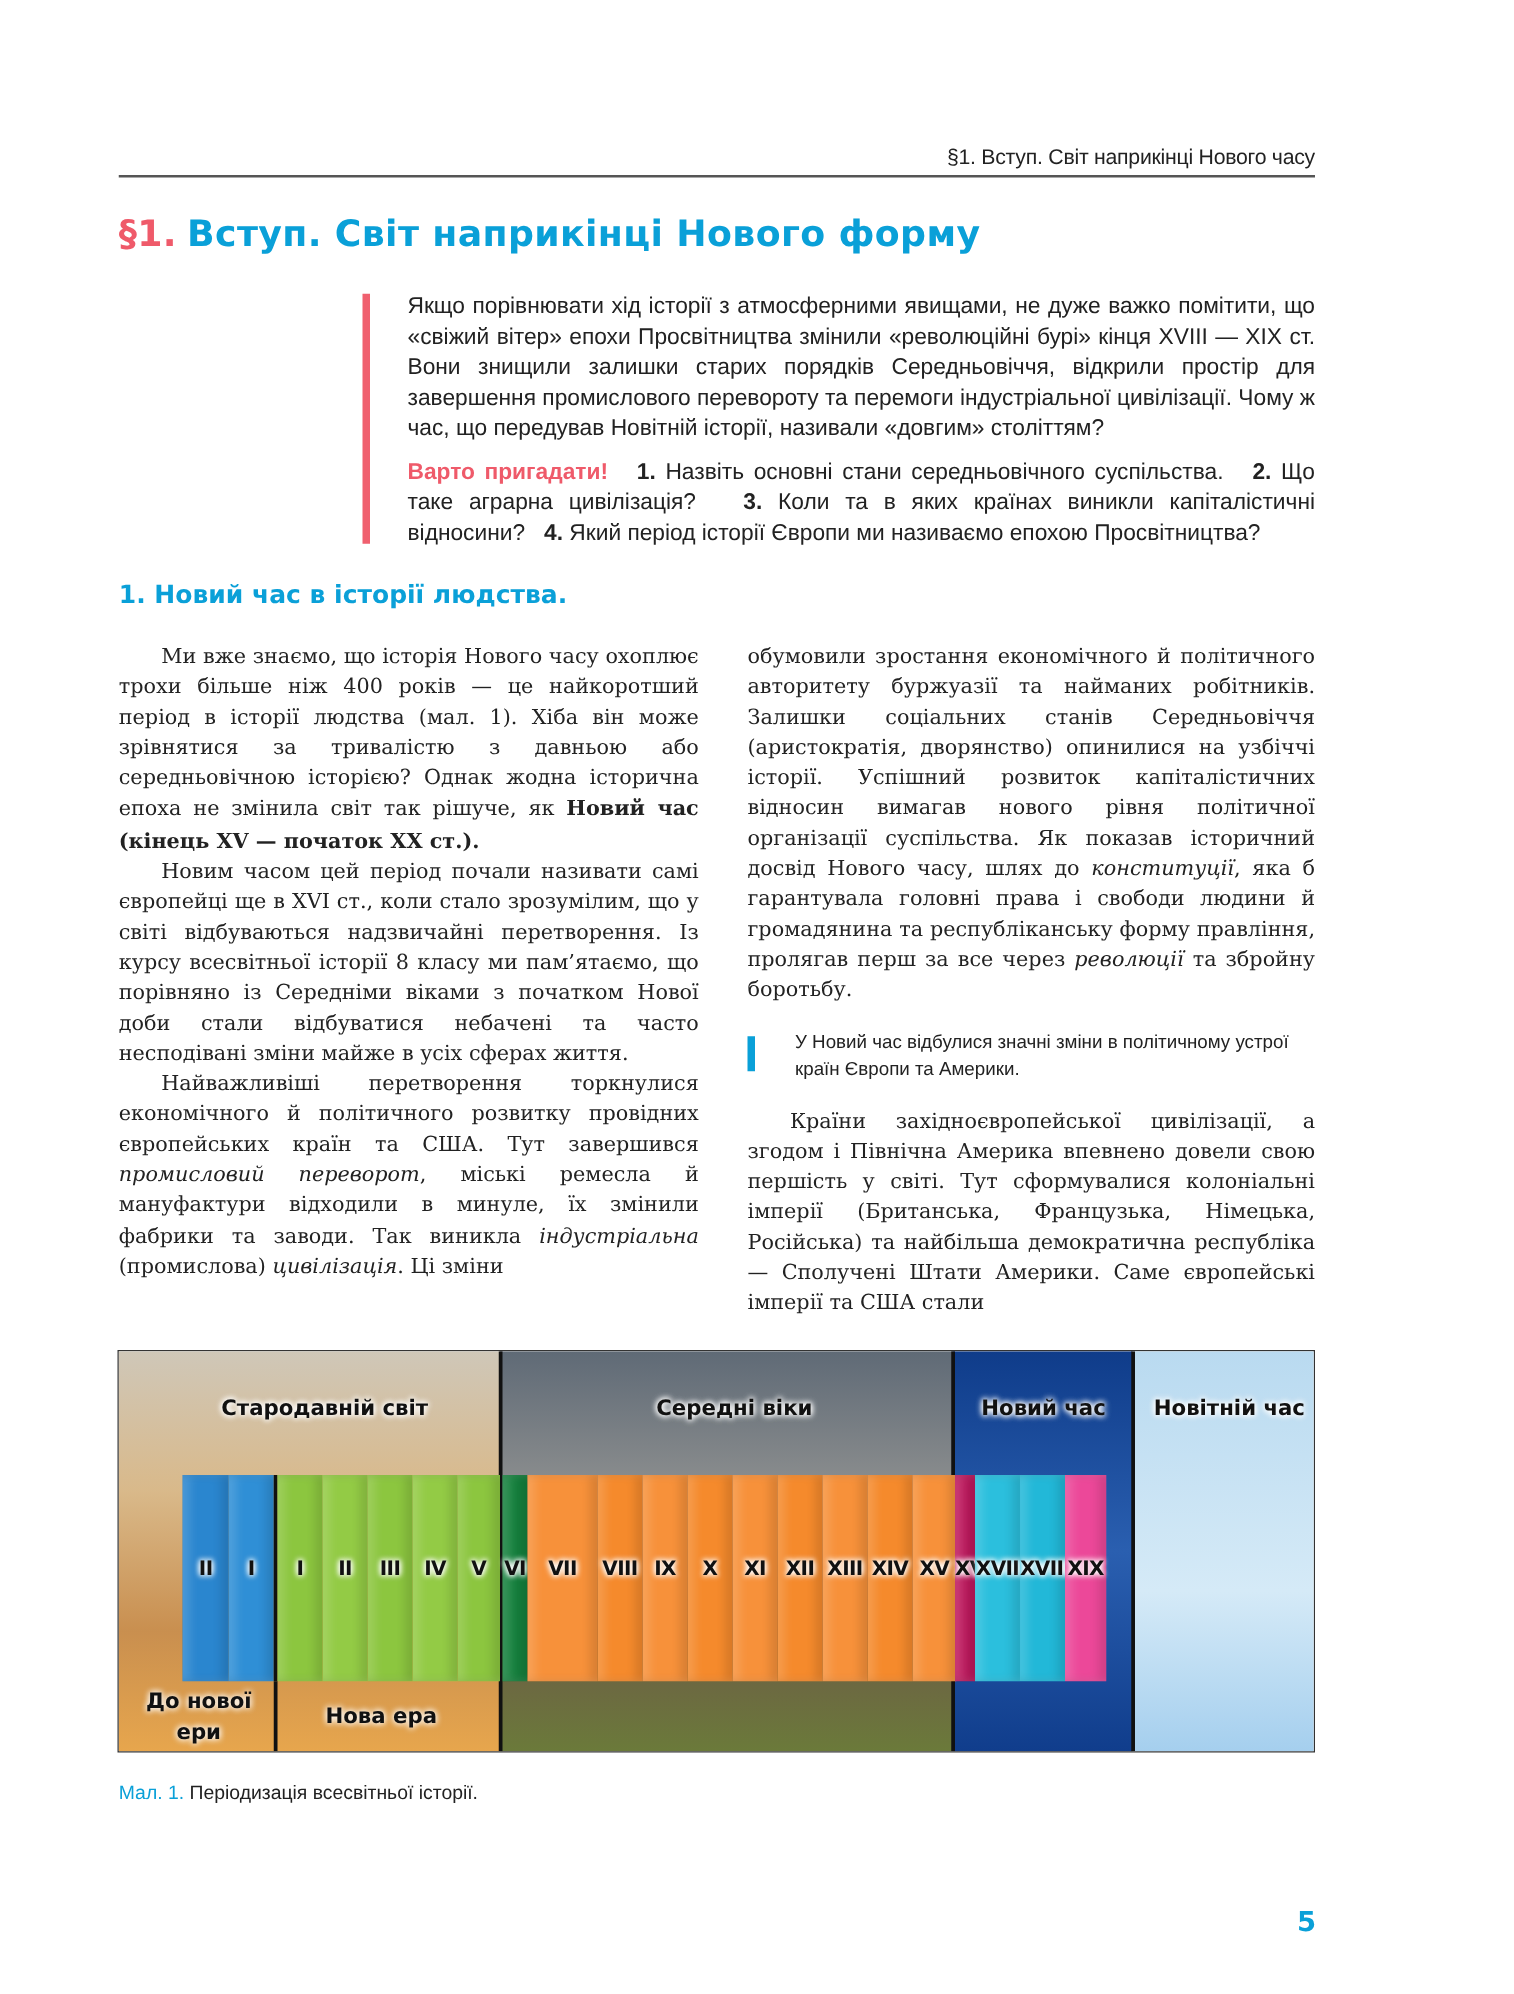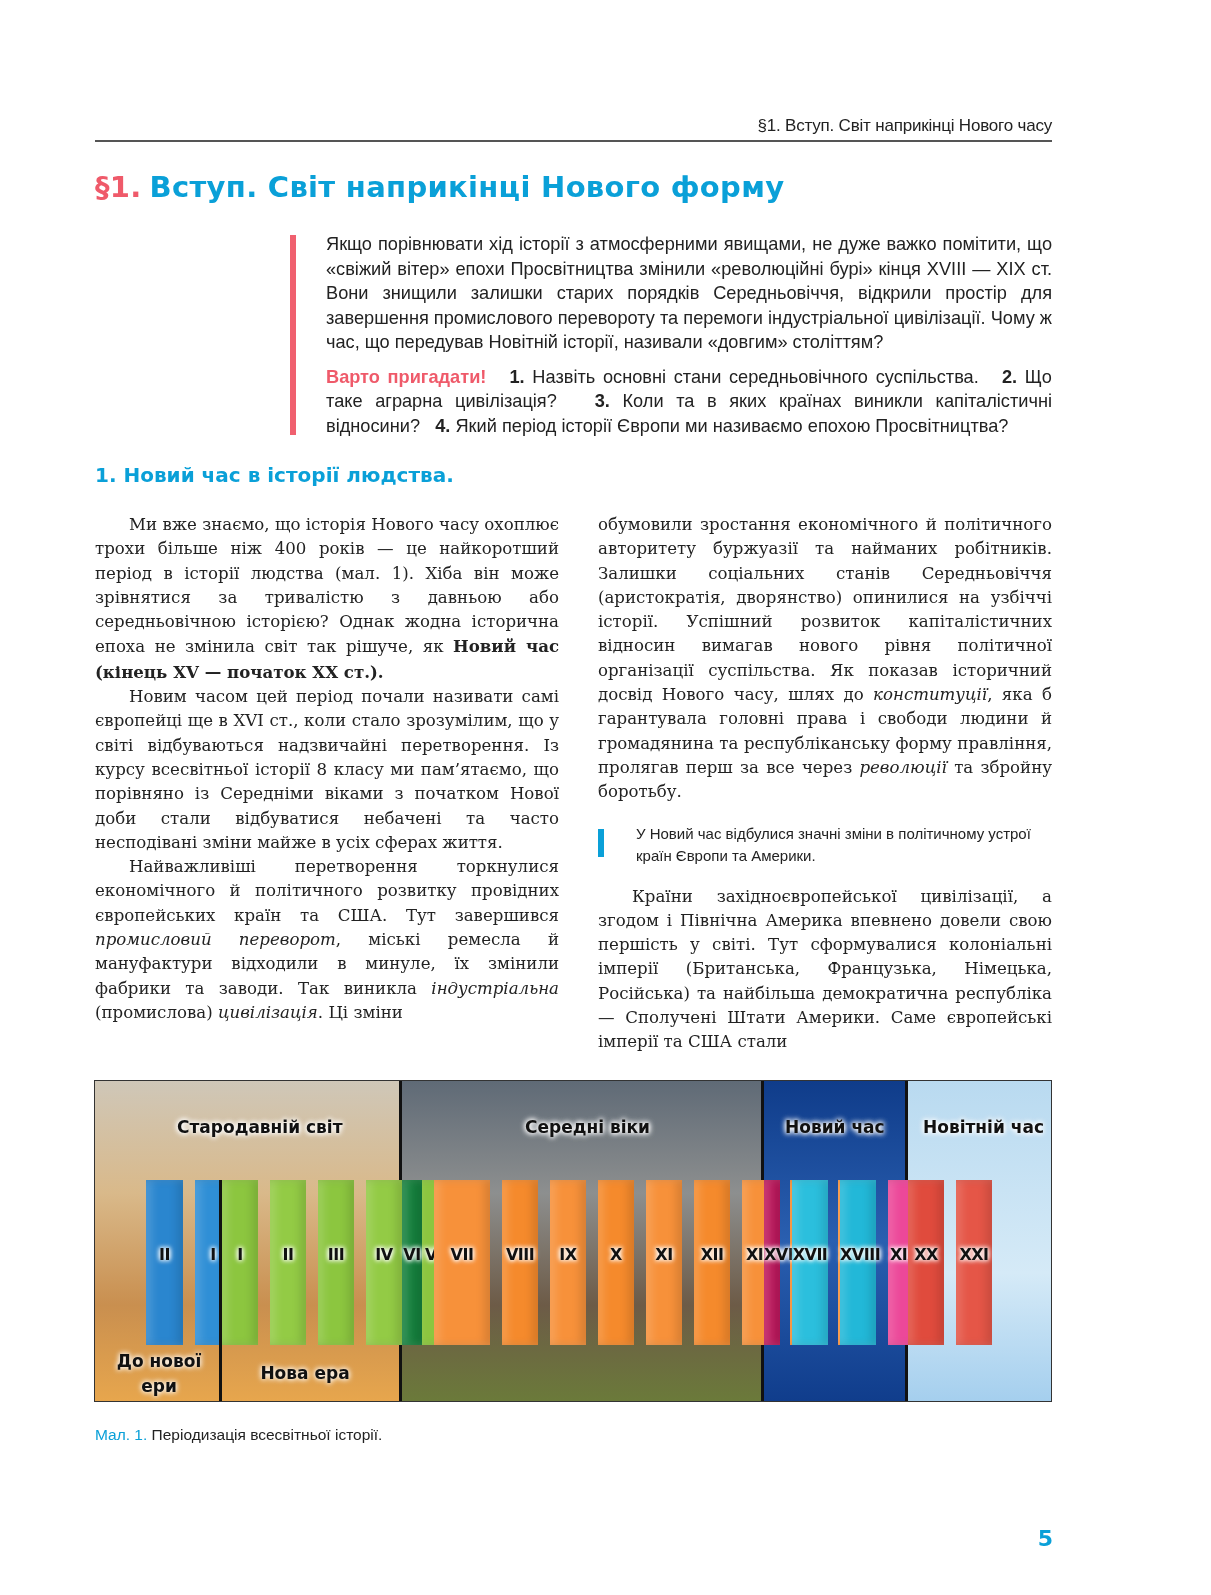--- a/index.html
+++ b/index.html
@@ -26,21 +26,21 @@
   .callout-bar { position:absolute; left:0; top:6px; width:6px; height:28px; background:#0aa0d8; }
   .callout-text { display:block; padding-left:0; }
   .figure { position:absolute; left:94px; top:1080px; width:956px; height:320px; border:1px solid #333; overflow:hidden; }
   .era { position:absolute; top:0; height:320px; }
   .era-ancient { left:0; width:305px; background:linear-gradient(180deg,#cfc7b8 0%,#d9b98a 35%,#c98f4f 70%,#e7a64d 100%); }
   .era-medieval { left:305px; width:362px; background:linear-gradient(180deg,#5f6a76 0%,#8d8f8f 35%,#6d5b47 70%,#6b7a3a 100%); }
   .era-modern { left:667px; width:144px; background:linear-gradient(180deg,#0f3c8a 0%,#2a5fb0 50%,#103d8c 100%); }
   .era-newest { left:811px; width:145px; background:linear-gradient(180deg,#b9daf0 0%,#d5eaf7 60%,#a5cfee 100%); }
   .era-divider { position:absolute; top:0; width:3px; height:320px; background:#111; }
   .era-label { position:absolute; top:36px; font-family:"DejaVu Sans", sans-serif; font-weight:bold; font-size:17px; color:#111; text-shadow:0 0 6px #fff,0 0 6px #fff,0 0 4px #fff; white-space:nowrap; }
-  .bar-group { position:absolute; top:99px; height:165px; display:flex;gap:12px; }
+  .bar-group { position:absolute; top:99px; height:165px; display:flex; }
   .bar { height:165px; position:relative; box-shadow: inset -6px 0 8px rgba(0,0,0,0.12), inset 6px 0 8px rgba(255,255,255,0.15); }
   .bar span { position:absolute; left:0; right:0; top:65px; text-align:center; font-family:"DejaVu Sans", sans-serif; font-weight:bold; font-size:16px; color:#111; text-shadow:0 0 6px #fff,0 0 5px #fff,0 0 4px #fff; letter-spacing:-0.5px; }
   .bottom-label { position:absolute; font-family:"DejaVu Sans", sans-serif; font-weight:bold; font-size:17px; color:#111; text-shadow:0 0 6px #fff,0 0 5px #fff; text-align:center; line-height:25px; }
   .bce-divider { position:absolute; left:124px; top:264px; width:3px; height:56px; background:#111; }
   .caption { position:absolute; left:95px; top:1426px; font-family:"Liberation Sans", sans-serif; font-size:15.5px; color:#222; }
   .caption .cap-label { color:#0aa0d8;margin-top:30px; }
   .page-number { position:absolute; right:158px; top:1526px; font-family:"DejaVu Sans", sans-serif; font-weight:bold; font-size:22px; color:#0aa0d8; }
 </style>
 </head>
 <body>
@@ -166,28 +166,20 @@
     <div class="bar" style="width:36px;background:#2bbfdd">
         <span>XVII</span>
       </div>
     <div class="bar" style="width:36px;background:#22b8d8">
         <span>XVIII</span>
       </div>
     <div class="bar" style="width:33px;background:#ec4899">
         <span>XIX</span>
       </div>
   </div>
-  <div class="bar-group" style="left:813px">
-    <div class="bar" style="width:36px;background:#e04b3d">
-        <span>XX</span>
-      </div>
-    <div class="bar" style="width:36px;background:#e55647">
-        <span>XXI</span>
-      </div>
-  </div>
 
   <div class="bce-divider"></div>
   <div class="bottom-label" style="left:6px;top:268px;width:116px">До нової ери</div>
   <div class="bottom-label" style="left:150px;top:280px;width:120px">Нова ера</div>
 </div>
 
 <div class="caption">
   <span class="cap-label">Мал. 1.</span><span> Періодизація всесвітньої історії.</span>
 </div>
 

